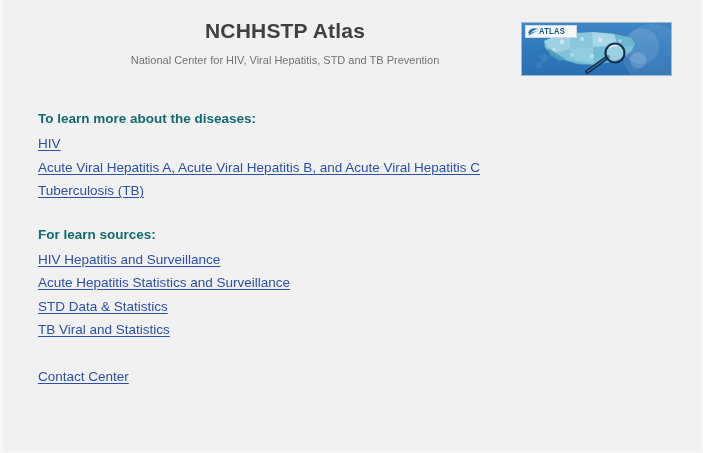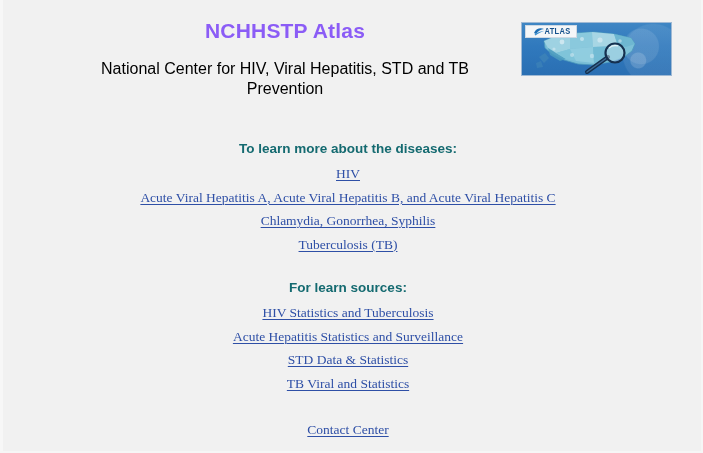--- a/index.html
+++ b/index.html
@@ -44,29 +44,29 @@
   .title-block {
     position: absolute;
     left: 100px;
     top: 18px;
     width: 370px;
     text-align: center;
   }
   .app-title {
     font-size: 21px;
     font-weight: bold;
-    color: #8b5cf6;
+    color: #404040;
     letter-spacing: 0.2px;
     line-height: 25px;
   }
   .app-subtitle {
-    font-size: 16px;
-    color: #000000;
+    font-size: 11px;
+    color: #737373;
     line-height: 19.5px;
-    margin-top: 16px;
+    margin-top: 8px;
   }
 
   
   .logo-banner {
     position: absolute;
     left: 521px;
     top: 22px;
     width: 151px;
     height: 54px;
     border: 1px solid #9fb9d4;
@@ -98,43 +98,41 @@
     left: 3px;
     top: 2px;
     width: 52px;
     height: 13px;
     background: #f4f6f8;
     border: 1px solid #cfd9e3;
     display: flex;
     align-items: center;
     box-sizing: border-box;
     padding-left: 1px;
-    justify-content: center;
   }
   .logo-swoosh {
     width: 12px;
     height: 9px;
     flex: 0 0 auto;
   }
   .logo-label-text {
     font-size: 7.5px;
     font-weight: bold;
     color: #15518c;
     letter-spacing: 0.3px;
     line-height: 9px;
     transform: scaleY(1.15);
   }
 
   
   .content {
     position: absolute;
     left: 38px;
-    top: 139px;
+    top: 109px;
     width: 620px;
-    text-align: center;
   }
   .group-heading {
     font-size: 13.5px;
     font-weight: bold;
     color: #146a70;
     line-height: 19px;
     margin-bottom: 4px;
     white-space: nowrap;
   }
   .link-list {
@@ -146,21 +144,20 @@
     line-height: 22.5px;
     white-space: nowrap;
   }
   .doc-link {
     font-size: 13.5px;
     color: #2e4fa6;
     text-decoration: underline;
     text-decoration-thickness: 1px;
     text-underline-offset: 2px;
     cursor: pointer;
-    font-family: Liberation Serif, serif;
   }
   .group-gap {
     height: 22px;
   }
   .contact-gap {
     height: 23px;
   }
 </style>
 </head>
 <body>
@@ -224,35 +221,32 @@
   <div>
     <div class="group-heading">To learn more about the diseases:</div>
     <ul class="link-list">
       <li class="link-row">
         <a class="doc-link" href="#">HIV</a>
       </li>
       <li class="link-row">
         <a class="doc-link" href="#">Acute Viral Hepatitis A, Acute Viral Hepatitis B, and Acute Viral Hepatitis C</a>
       </li>
       <li class="link-row">
-        <a class="doc-link" href="#">Chlamydia, Gonorrhea, Syphilis</a>
-      </li>
-      <li class="link-row">
         <a class="doc-link" href="#">Tuberculosis (TB)</a>
       </li>
     </ul>
   </div>
 
   <div class="group-gap"></div>
 
   <div>
     <div class="group-heading">For learn sources:</div>
     <ul class="link-list">
       <li class="link-row">
-        <a class="doc-link" href="#">HIV Statistics and Tuberculosis</a>
+        <a class="doc-link" href="#">HIV Hepatitis and Surveillance</a>
       </li>
       <li class="link-row">
         <a class="doc-link" href="#">Acute Hepatitis Statistics and Surveillance</a>
       </li>
       <li class="link-row">
         <a class="doc-link" href="#">STD Data &amp; Statistics</a>
       </li>
       <li class="link-row">
         <a class="doc-link" href="#">TB Viral and Statistics</a>
       </li>

